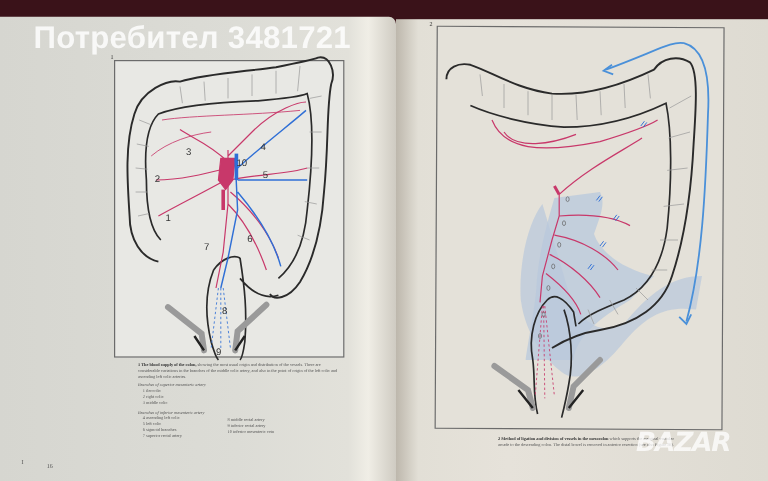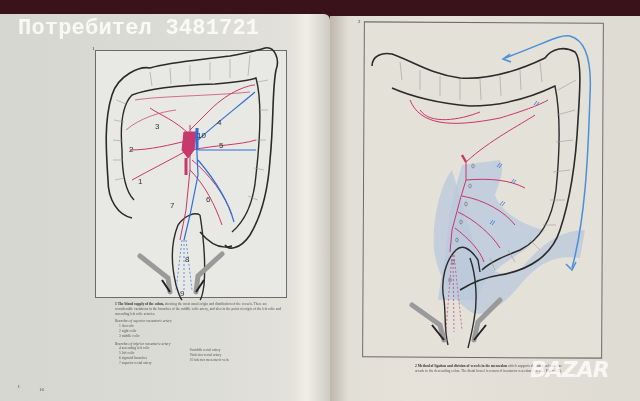--- a/index.html
+++ b/index.html
@@ -12,22 +12,22 @@
   }
   .page-right {
     position: absolute; left: 330px; top: 16px; width: 310px; height: 385px;
     background: linear-gradient(90deg, #bdb7ac 0%, #e2dfd6 6%, #e6e2da 30%, #dedbd2 100%);
   }
   .frame { position: absolute; border: 1px solid #6b6b6b; background: transparent; }
   .frame-left { left: 95px; top: 50px; width: 192px; height: 248px; background: #e8e8e4; }
   .frame-right { left: 363px; top: 22px; width: 240px; height: 336px; background: #e4e1d9; transform: rotate(0.3deg); }
   .fig-num { position: absolute; font-size: 5px; color: #333; }
   .watermark {
-    position: absolute; left: 18px; top: 16px; font-family: Liberation Mono, monospace;
-    font-weight: bold; font-size: 22px; color: rgba(255,255,255,0.82); letter-spacing: 0.2px;
+    position: absolute; left: 28px; top: 16px; font-family: Liberation Sans, sans-serif;
+    font-weight: bold; font-size: 26px; color: rgba(255,255,255,0.82); letter-spacing: 0.2px;
   }
   .caption { position: absolute; color: #555; font-size: 3.6px; line-height: 4.8px; }
   .caption b { color: #333; }
   .caption-left { left: 115px; top: 302px; width: 170px; }
   .caption-left .list { margin-top: 3px; }
   .caption-left .cols { display: flex; gap: 14px; }
   .caption-right { left: 415px; top: 364px; width: 150px; }
   .folio { position: absolute; font-size: 5px; color: #555; }
   .bazar {
     position: absolute; left: 530px; top: 357px; font-family: "DejaVu Sans", sans-serif;

